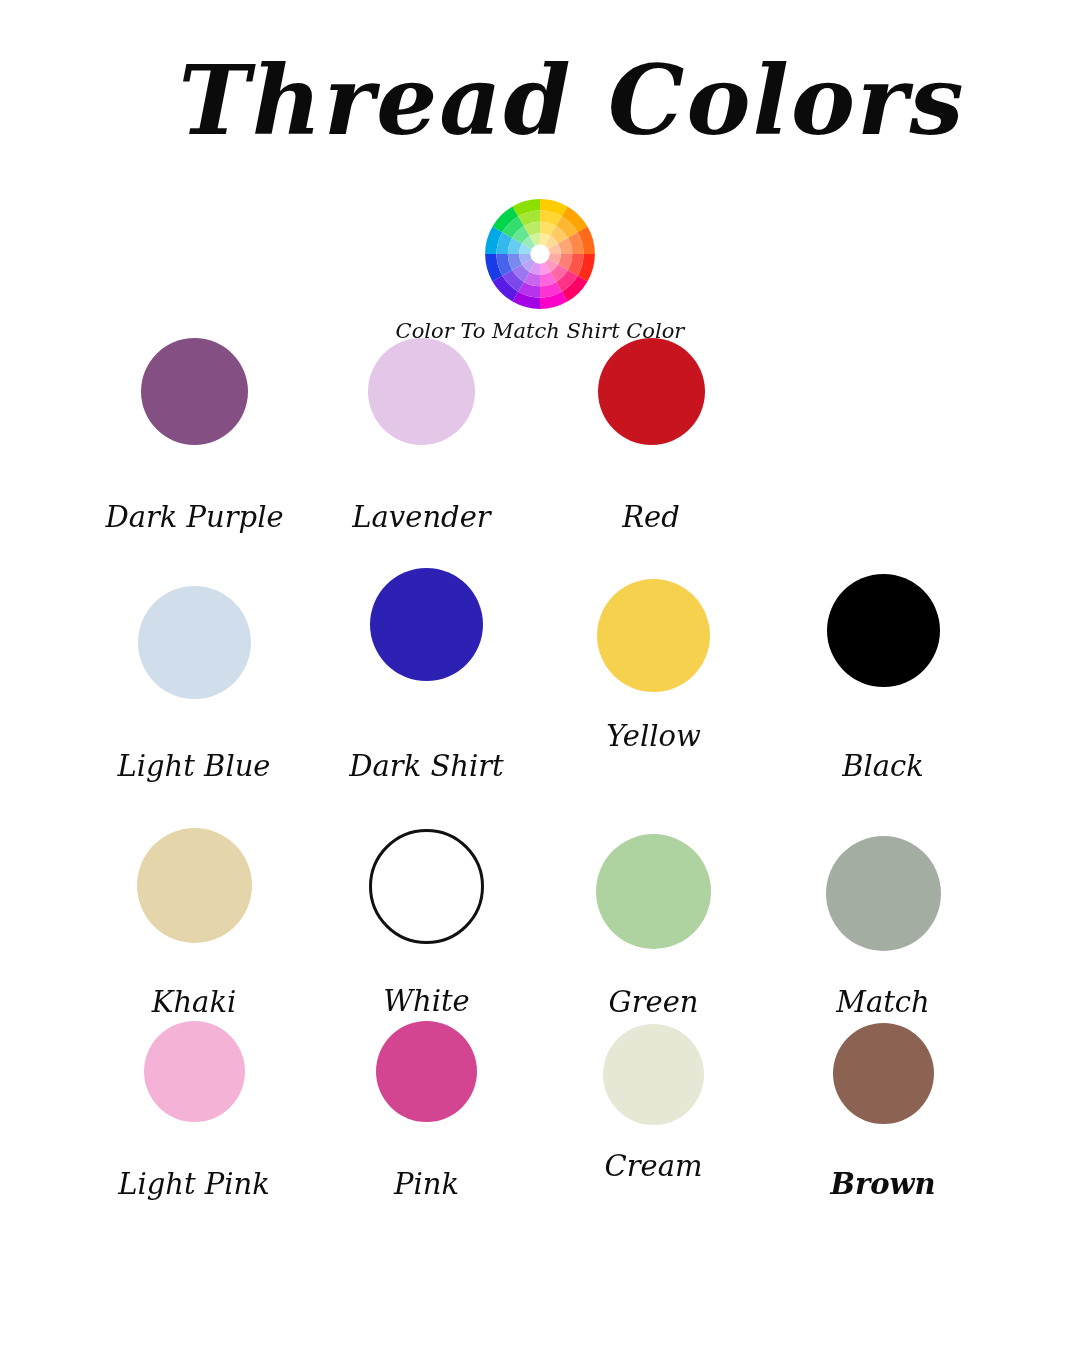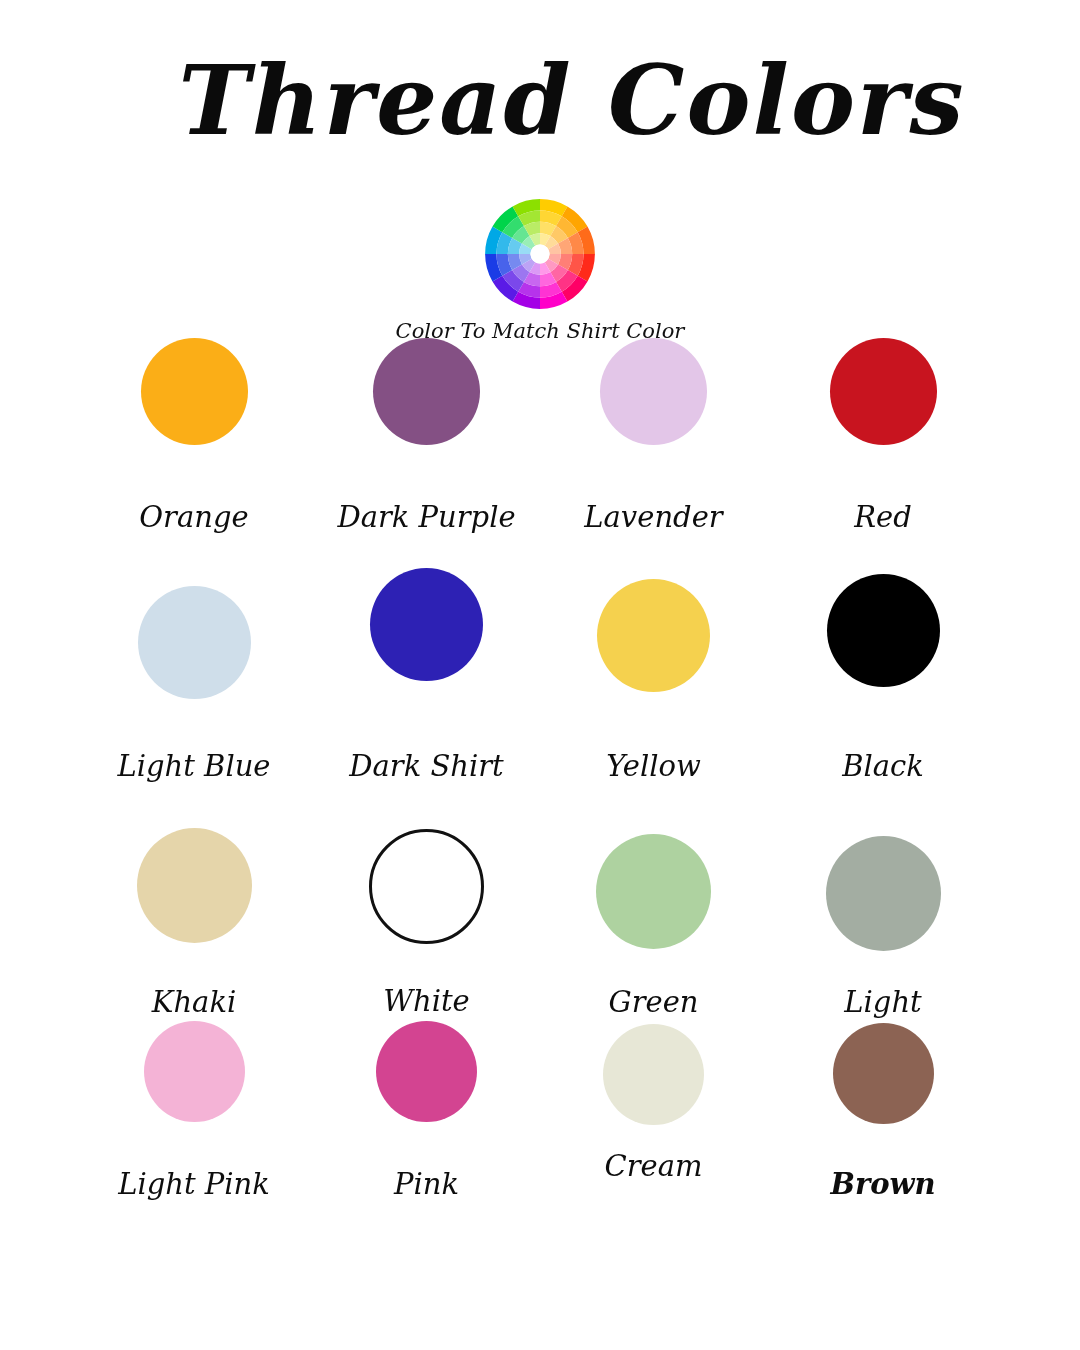--- a/index.html
+++ b/index.html
@@ -113,21 +113,21 @@
   }
   .row-0 .swatch-label { margin-top: 55px; }
   .row-1 .swatch-label { margin-top: 50px; }
   .row-2 .swatch-label { margin-top: 42px; }
   .row-3 .swatch-label { margin-top: 45px; }
 
   
   .row-1 .cell.col-1 .swatch { margin-top: -18px; }
   .row-1 .cell.col-1 .swatch-label { margin-top: 68px; }
   .row-1 .cell.col-2 .swatch { margin-top: -7px; }
-  .row-1 .cell.col-2 .swatch-label { margin-top: 57px; }
+  .row-1 .cell.col-2 .swatch-label { margin-top: 27px; }
   .row-1 .cell.col-3 .swatch { margin-top: -12px; }
   .row-1 .cell.col-3 .swatch-label { margin-top: 62px; }
   .row-2 .cell.col-1 .swatch-label { margin-top: 40px; }
   .row-2 .cell.col-2 .swatch { margin-top: 6px; }
   .row-2 .cell.col-2 .swatch-label { margin-top: 36px; }
   .row-2 .cell.col-3 .swatch { margin-top: 8px; }
   .row-2 .cell.col-3 .swatch-label { margin-top: 34px; }
   .row-3 .cell.col-2 .swatch { margin-top: 3px; }
   .row-3 .cell.col-2 .swatch-label { margin-top: 24px; }
   .row-3 .cell.col-3 .swatch { margin-top: 2px; }
@@ -189,24 +189,20 @@
       <path d="M 71.24999999999997 50.20353928239479 A 57.5 57.5 0 0 1 99.99999999999999 42.5 L 100 62.75 A 37.25 37.25 0 0 0 81.37499999999999 67.74055370902967 Z" fill="rgb(186,236,102)" shape-rendering="geometricPrecision"></path>
       <path d="M 81.37499999999999 67.74055370902967 A 37.25 37.25 0 0 1 100 62.75 L 100 83 A 17 17 0 0 0 91.5 85.27756813566455 Z" fill="rgb(209,243,153)" shape-rendering="geometricPrecision"></path>
       <circle cx="100" cy="100" r="17" fill="#FFFFFF"></circle>
     </svg>
   <div id="wheel-caption">Color To Match Shirt Color</div>
 </div>
 
 <div id="grid">
 
   <div class="grid-row row-0">
-    <div class="cell col-0">
-      <div class="swatch" style="background: rgb(251, 174, 23);"></div>
-      <div class="swatch-label">Orange</div>
-    </div>
     <div class="cell col-1">
       <div class="swatch" style="background: rgb(132, 80, 132);"></div>
       <div class="swatch-label">Dark Purple</div>
     </div>
     <div class="cell col-2">
       <div class="swatch" style="background: rgb(227, 198, 232);"></div>
       <div class="swatch-label">Lavender</div>
     </div>
     <div class="cell col-3">
       <div class="swatch" style="background: rgb(200, 20, 31);"></div>
@@ -241,21 +237,21 @@
     <div class="cell col-1">
       <div class="swatch outlined" style="background: rgb(255, 255, 255);"></div>
       <div class="swatch-label">White</div>
     </div>
     <div class="cell col-2">
       <div class="swatch" style="background: rgb(174, 210, 160);"></div>
       <div class="swatch-label">Green</div>
     </div>
     <div class="cell col-3">
       <div class="swatch" style="background: rgb(163, 173, 162);"></div>
-      <div class="swatch-label">Light</div>
+      <div class="swatch-label">Match</div>
     </div>
   </div>
 
   <div class="grid-row row-3">
     <div class="cell col-0">
       <div class="swatch" style="background: rgb(244, 179, 214);"></div>
       <div class="swatch-label">Light Pink</div>
     </div>
     <div class="cell col-1">
       <div class="swatch" style="background: rgb(211, 68, 145);"></div>

